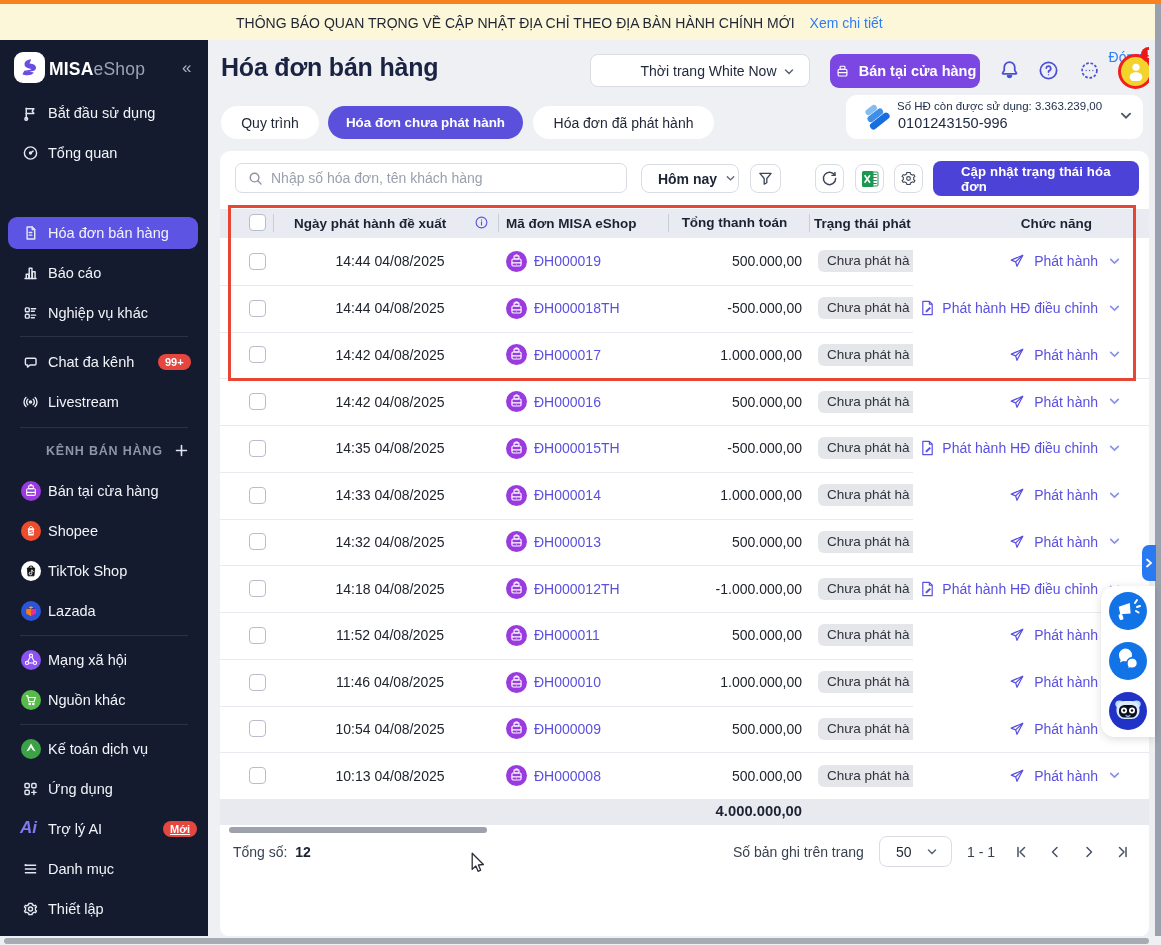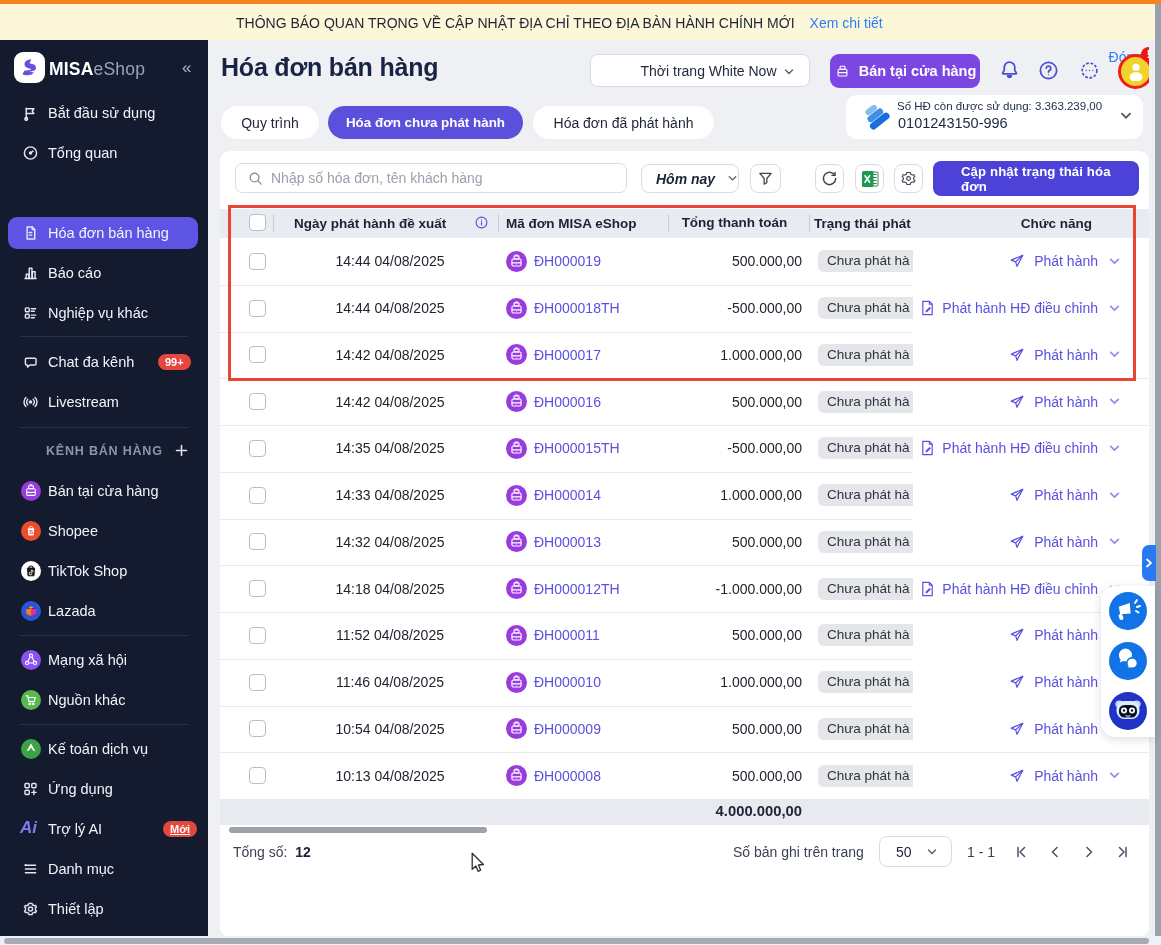--- a/index.html
+++ b/index.html
@@ -266,21 +266,21 @@
       <path d="M2.5 4l3.5 3.5L9.5 4"></path>
     </svg>
     <div class="abs card"></div>
     <div class="abs hbtn" style="left:235px;top:163px;width:392px;height:30px;border-radius:7px;justify-content:flex-start;">
 <svg style="margin-left:12px;width:15px;height:15px;" viewBox="0 0 16 16" fill="none" stroke="#8b919e" stroke-width="1.5" stroke-linecap="round">
         <circle cx="7" cy="7" r="4.6"></circle>
         <path d="M10.5 10.5L14 14"></path>
       </svg>
 <span style="margin-left:8px;font-size:14px;color:#9aa1ad;">Nhập số hóa đơn, tên khách hàng</span>
     </div>
-    <div class="abs hbtn" style="left:641px;top:164px;width:98px;height:29px;justify-content:space-between;font-style:italic;">
+    <div class="abs hbtn" style="left:641px;top:164px;width:98px;height:29px;justify-content:center;">
 <span style="margin-left:14px;font-size:14px;font-weight:bold;color:#1d2534;">Hôm nay</span>
 <svg style="margin-left:8px;width:11px;height:11px;" viewBox="0 0 12 12" fill="none" stroke="#5b6472" stroke-width="1.5" stroke-linecap="round">
         <path d="M2.5 4l3.5 3.5L9.5 4"></path>
       </svg>
     </div>
     <div class="abs hbtn" style="left:750px;top:164px;width:31px;height:29px;">
 <svg style="width:15px;height:15px;" viewBox="0 0 16 16" fill="none" stroke="#3c4656" stroke-width="1.4" stroke-linejoin="round">
         <path d="M2 2.5h12l-4.6 5.5v4.5l-2.8 1.5V8z"></path>
       </svg>
     </div>

